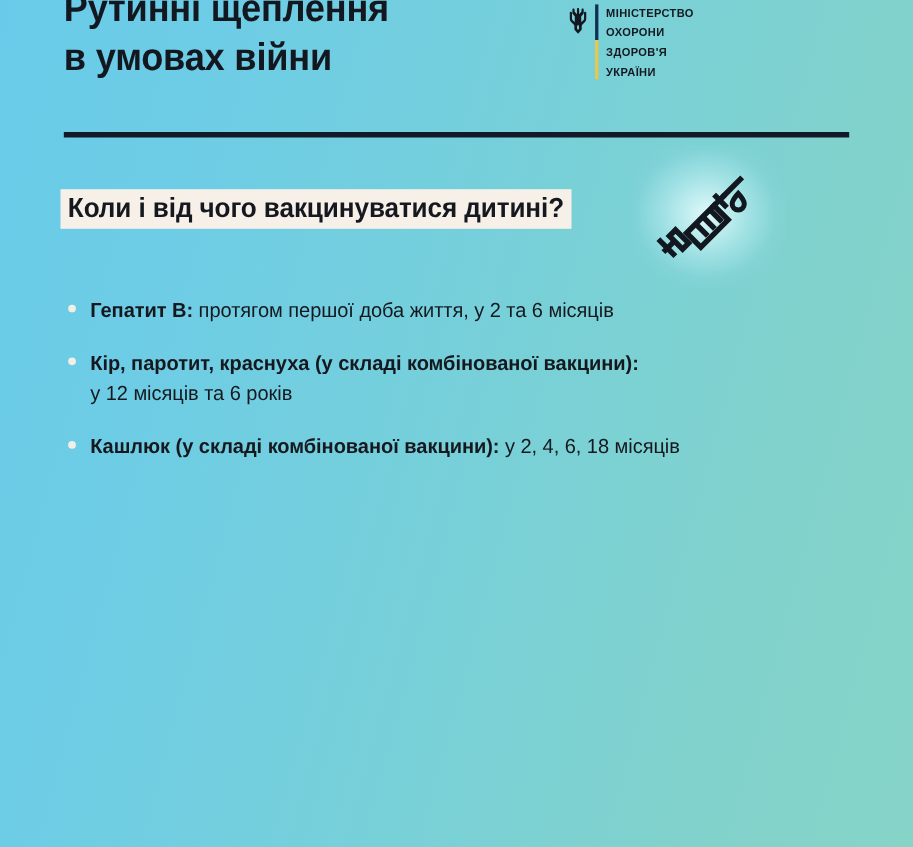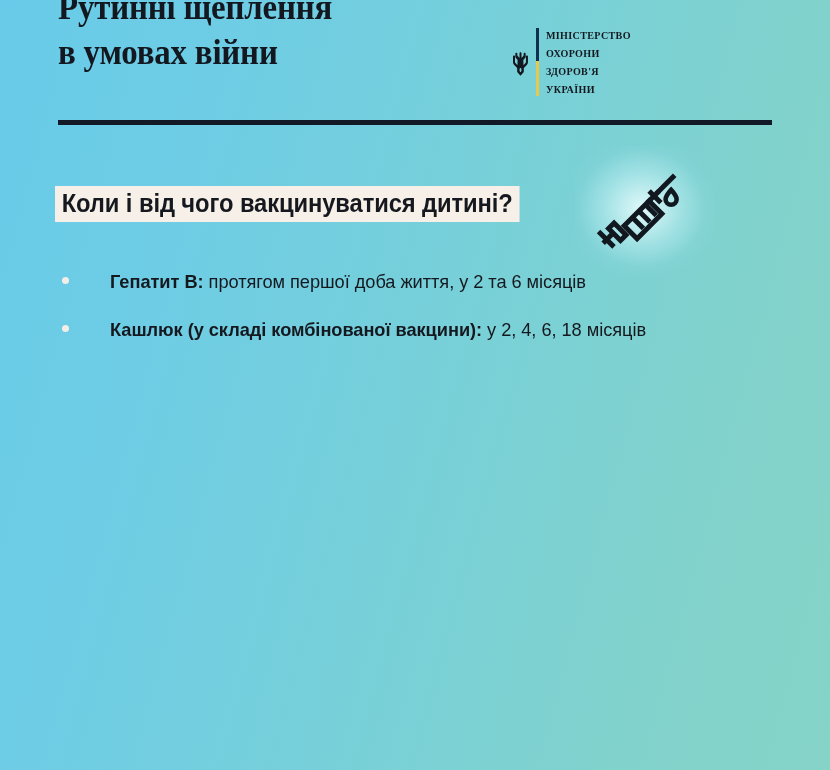--- a/index.html
+++ b/index.html
@@ -19,21 +19,21 @@
         #7bd1d4 62%,
         #81d2cc 80%,
         #86d4c8 100%);
     position:relative;
     color:#111;
   }
 
   
   #header {
     position:absolute;
-    left:0; top:0; width:692px; height:130px;font-family:Liberation Serif, serif;
+    left:0; top:0; width:692px; height:130px;
   }
 
   #page-title {
     position:absolute;
     left:58px; top:-14px;
     width:600px;
     font-size:35px;
     font-weight:bold;
     line-height:1.28;
     letter-spacing:-0.2px;
@@ -42,23 +42,22 @@
     font-stretch:condensed;
     transform:scaleX(0.94);
     transform-origin:left top;
   }
 
   
   #ministry-logo {
     position:absolute;
     right:58px; top:4px;
     display:flex;
-    align-items:center;
+    align-items:flex-start;
     gap:7px;
-    margin-top:23px;
   }
   #trident-icon {
     width:17px; height:24px;
     flex:none;
     margin-top:3px;
   }
   #logo-divider {
     width:3px;
     height:68px;
     flex:none;
@@ -84,21 +83,21 @@
   #header-divider {
     position:absolute;
     left:58px; top:120px;
     width:714px; height:5px;
     background:#111a26;
   }
 
   
   #question-block {
     position:absolute;
-    left:0; top:148px;
+    left:0; top:134px;
     width:688px; height:110px;
   }
 
   #question-highlight {
     position:absolute;
     left:55px; top:188px - 150px;
     top:38px;
     padding:3px 7px 5px 7px;
     background:#f7f0e8;
     font-size:25px;
@@ -131,21 +130,21 @@
 
   
   #vaccine-list {
     position:absolute;
     left:0; top:268px;
     width:830px;
   }
 
   .vaccine-item {
     position:relative;
-    padding-left:110px;
+    padding-left:82px;
     padding-right:30px;
     margin-bottom:21px;
     min-height:26px;
   }
 
   .bullet-dot {
     position:absolute;
     left:62px; top:9px;
     width:7px; height:7px;
     border-radius:50%;
@@ -243,20 +242,25 @@
 
 <div id="vaccine-list">
 
   <div class="vaccine-item">
     <span class="bullet-dot"></span>
     <div class="vaccine-line"><span class="vaccine-name">Гепатит B:</span><span class="vaccine-detail"> протягом першої доба життя, у 2 та 6 місяців</span></div>
 
   </div>
 
 
+  <div class="vaccine-item">
+    <span class="bullet-dot"></span>
+    <div class="vaccine-line"><span class="vaccine-name">Кір, паротит, краснуха (у складі комбінованої вакцини):</span><span class="vaccine-detail"></span></div>
+    <div class="vaccine-line2">у 12 місяців та 6 років</div>
+  </div>
 
 
   <div class="vaccine-item">
     <span class="bullet-dot"></span>
     <div class="vaccine-line"><span class="vaccine-name">Кашлюк (у складі комбінованої вакцини):</span><span class="vaccine-detail"> у 2, 4, 6, 18 місяців</span></div>
 
   </div>
 
 
 

